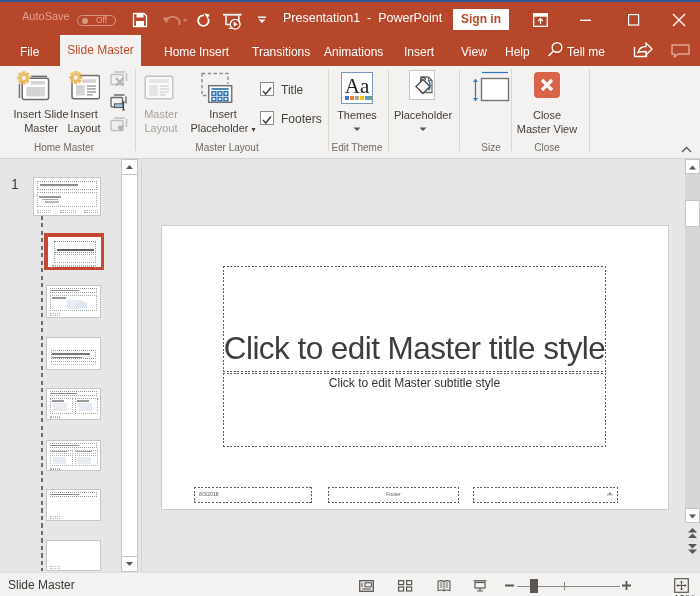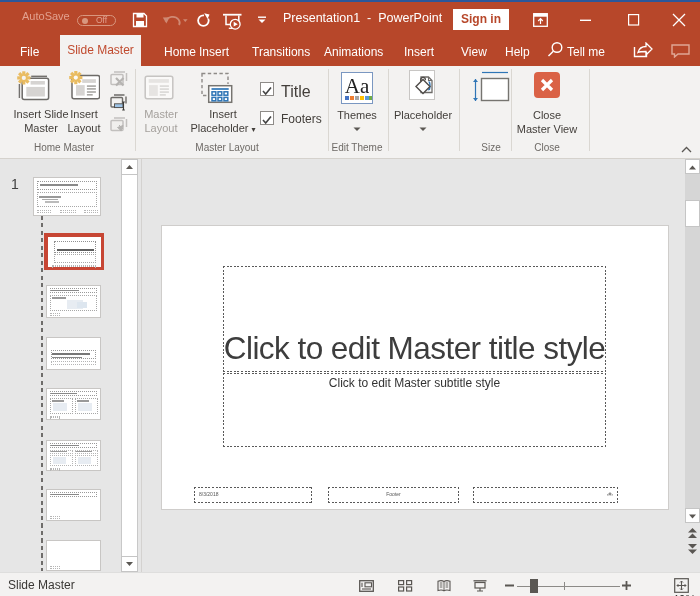--- a/index.html
+++ b/index.html
@@ -228,21 +228,21 @@
         <rect x="11" y="25.4" width="3.8" height="3.4"></rect>
           <rect x="17" y="25.4" width="3.8" height="3.4"></rect>
           <rect x="23" y="25.4" width="3.8" height="3.4"></rect>
       </g>
     </svg>
     <div class="rbtn-label" style="left:185px; top:42px; width:76px;">Insert<br>Placeholder <span style="font-size:8px;">▾</span></div>
 
     <span class="cb" style="left:260px; top:16px;"><svg width="12" height="12" viewBox="0 0 12 12">
           <path d="M2 6 L4.7 9 L10 2.5" fill="none" stroke="#444" stroke-width="1.6"></path>
         </svg></span>
-    <span class="abs" style="left:281px; top:17px; font-size:16px; color:#423e3a;">Title</span>
+    <span class="abs" style="left:281px; top:17px; font-size:12px; color:#423e3a;">Title</span>
     <span class="cb" style="left:260px; top:45px;"><svg width="12" height="12" viewBox="0 0 12 12">
           <path d="M2 6 L4.7 9 L10 2.5" fill="none" stroke="#444" stroke-width="1.6"></path>
         </svg></span>
     <span class="abs" style="left:281px; top:46px; font-size:12px; color:#423e3a;">Footers</span>
 
     <div class="grp-label" style="left:182px; width:90px;">Master Layout</div>
     <div class="rib-sep" style="left:328px;"></div>
 
     <svg class="abs" style="left:341px; top:6px;" width="32" height="32" viewBox="0 0 32 32">
       <rect x="0.5" y="0.5" width="31" height="31" fill="#fff" stroke="#7a97c1" stroke-width="1"></rect>

